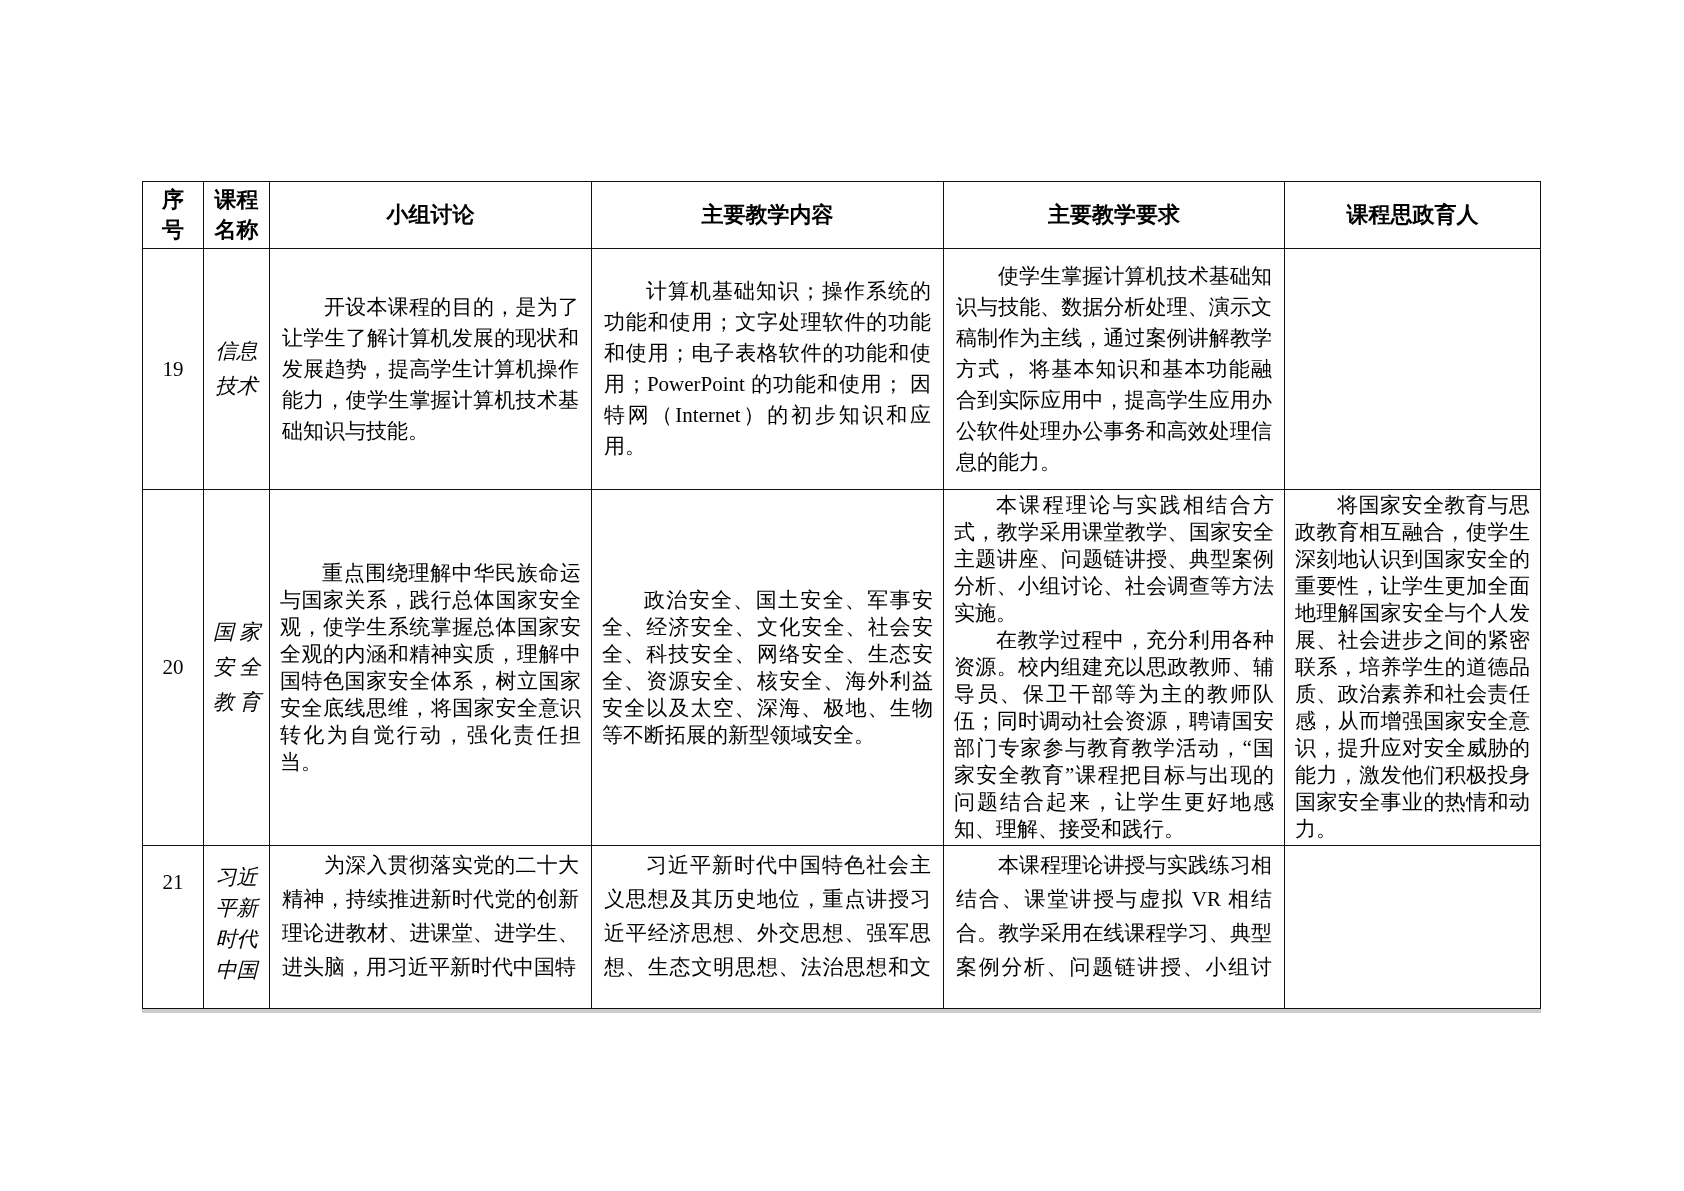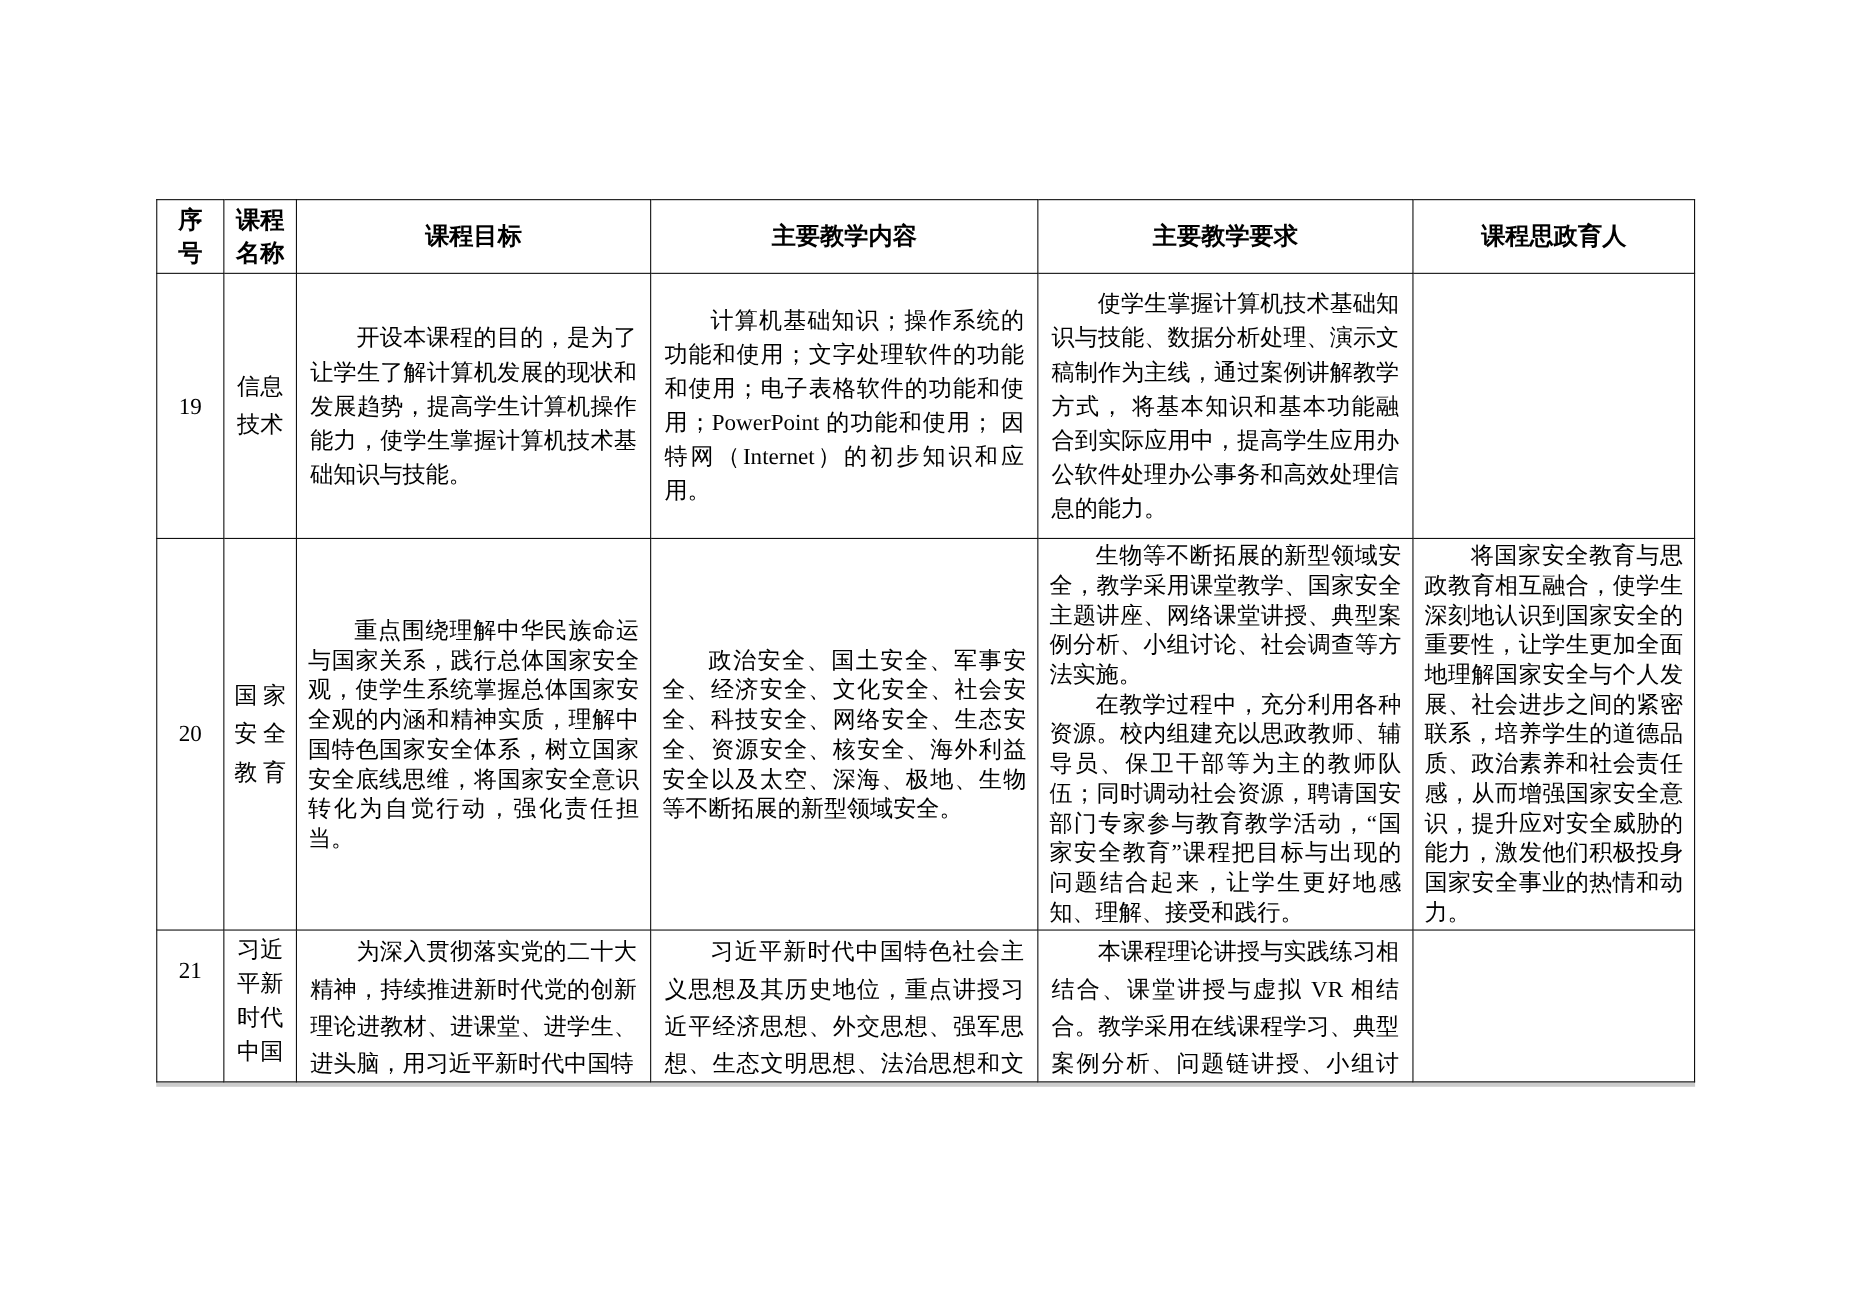--- a/index.html
+++ b/index.html
@@ -31,21 +31,21 @@
 
   
   tr.hdr{height:67px;}
   .course-table th{
     font-weight:bold;font-size:22px;text-align:center;
     line-height:30px;padding:2px 4px;
   }
   
   tr.r19{height:241px;} tr.r20{height:354px;} tr.r21{height:138px;margin-top:32px;}
   td.num{text-align:center;font-weight:normal;padding:2px 2px;}
-  td.name{text-align:center;padding:2px 4px;}
+  td.name{text-align:center;padding:16px 4px;font-style:italic;}
   td.name .nl{line-height:35px;white-space:nowrap;}
   tr.r21 td.name .nl{line-height:31px;}
   td.para{text-align:justify;}
   td.para p{margin:0;text-indent:2em;}
   tr.r19 td.para{line-height:31px;}
   tr.r20 td.para{line-height:27px;padding:2px 10px;}
   tr.r21 td{vertical-align:top;}
   tr.r21 td.para{line-height:34px;}
   tr.r21 .clip{height:130px;overflow:hidden;}
   tr.r21 td.num{padding-top:24px;}
@@ -66,21 +66,21 @@
     <thead>
       <tr class="hdr">
         <th>
           <div>序</div>
           <div>号</div>
         </th>
         <th>
           <div>课程</div>
           <div>名称</div>
         </th>
-        <th>课程目标</th>
+        <th>小组讨论</th>
         <th>主要教学内容</th>
         <th>主要教学要求</th>
         <th>课程思政育人</th>
       </tr>
     </thead>
     <tbody>
 
       <tr class="r19">
         <td class="num">19</td>
         <td class="name">
@@ -106,21 +106,21 @@
           <div class="nl">安 全</div>
           <div class="nl">教 育</div>
         </td>
         <td class="para">
           <p>重点围绕理解中华民族命运与国家关系，践行总体国家安全观，使学生系统掌握总体国家安全观的内涵和精神实质，理解中国特色国家安全体系，树立国家安全底线思维，将国家安全意识转化为自觉行动，强化责任担当。</p>
         </td>
         <td class="para">
           <p>政治安全、国土安全、军事安全、经济安全、文化安全、社会安全、科技安全、网络安全、生态安全、资源安全、核安全、海外利益安全以及太空、深海、极地、生物等不断拓展的新型领域安全。</p>
         </td>
         <td class="para">
-          <p>生物等不断拓展的新型领域安全，教学采用课堂教学、国家安全主题讲座、网络课堂讲授、典型案例分析、小组讨论、社会调查等方法实施。</p>
+          <p>本课程理论与实践相结合方式，教学采用课堂教学、国家安全主题讲座、问题链讲授、典型案例分析、小组讨论、社会调查等方法实施。</p>
           <p>在教学过程中，充分利用各种资源。校内组建充以思政教师、辅导员、保卫干部等为主的教师队伍；同时调动社会资源，聘请国安部门专家参与教育教学活动，“国家安全教育”课程把目标与出现的问题结合起来，让学生更好地感知、理解、接受和践行。</p>
         </td>
         <td class="para">
           <p>将国家安全教育与思政教育相互融合，使学生深刻地认识到国家安全的重要性，让学生更加全面地理解国家安全与个人发展、社会进步之间的紧密联系，培养学生的道德品质、政治素养和社会责任感，从而增强国家安全意识，提升应对安全威胁的能力，激发他们积极投身国家安全事业的热情和动力。</p>
         </td>
       </tr>
 
       <tr class="r21">
         <td class="num">21</td>
         <td class="name">

